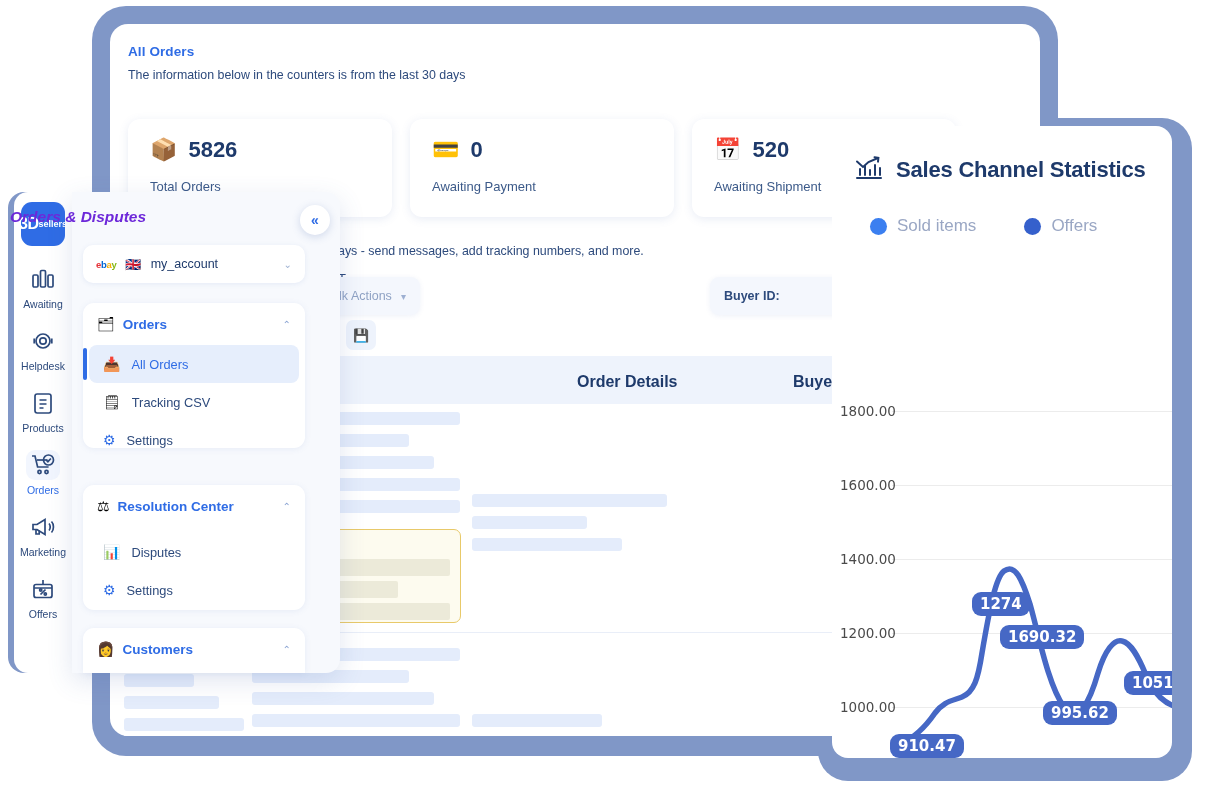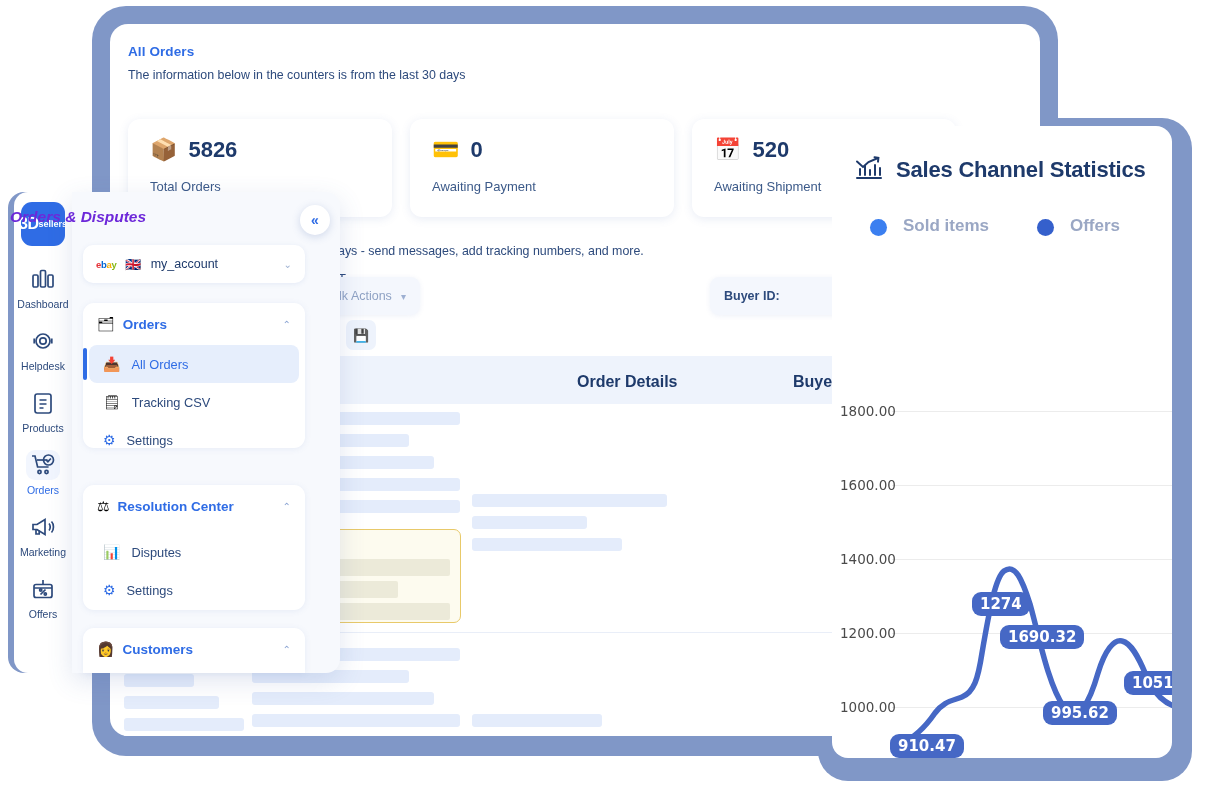--- a/index.html
+++ b/index.html
@@ -108,21 +108,21 @@
   .nav-item.sel::before{content:"";position:absolute;left:-6px;top:3px;width:4px;height:32px;
       background:#2f6ce5;border-radius:2px;}
   .em{font-size:14px;line-height:1;}
 
   
   #chart-card{position:absolute;left:832px;top:126px;width:340px;height:632px;
       background:#fff;border-radius:16px;overflow:hidden;}
   .ch-title{position:absolute;left:22px;top:28px;display:flex;align-items:center;gap:12px;}
   .ch-title .tt{font-size:22px;font-weight:bold;color:#1e3a6b;letter-spacing:-.2px;white-space:nowrap;}
   .legend{position:absolute;left:38px;top:90px;display:flex;gap:48px;align-items:center;}
-  .lg{display:flex;align-items:flex-end;gap:16px;font-weight:bold;}
+  .lg{display:flex;align-items:center;gap:10px;}
   .dot{width:17px;height:17px;border-radius:50%;}
   .lg .lt{font-size:17px;color:#9aa7c4;}
 
   .plot{position:absolute;left:0;top:135px;width:340px;height:540px;}
   .ytick{position:absolute;right:0;transform:translateY(-50%);font-size:13.5px;color:#4a4a4a;
       font-family:"DejaVu Sans",sans-serif;}
   .gline{position:absolute;height:1px;background:#ececec;}
   .badge{position:absolute;background:#4668c5;color:#fff;border-radius:9px;
       padding:3px 8px;font-size:15px;font-weight:bold;white-space:nowrap;
       font-family:"DejaVu Sans",sans-serif;}
@@ -259,21 +259,21 @@
     </div>
 
     <div class="rail-item" style="top:64px;">
       <span class="ri-ic">
         <svg width="24" height="22" viewBox="0 0 24 22" fill="none" stroke="#2d4a7c" stroke-width="1.7">
           <rect x="2" y="7" width="5" height="12" rx="1.2"></rect>
             <rect x="9.5" y="2.5" width="5" height="16.5" rx="1.2"></rect>
             <rect x="17" y="7" width="5" height="12" rx="1.2"></rect>
         </svg>
       </span>
-      <span class="ri-tx">Dashboard</span>
+      <span class="ri-tx">Awaiting</span>
     </div>
 
     <div class="rail-item" style="top:126px;">
       <span class="ri-ic">
         <svg width="24" height="24" viewBox="0 0 24 24" fill="none" stroke="#2d4a7c" stroke-width="1.7">
           <circle cx="12" cy="12" r="7"></circle>
             <circle cx="12" cy="12" r="3.2"></circle>
           <path d="M3.2 9.5v5M20.8 9.5v5"></path>
         </svg>
       </span>

